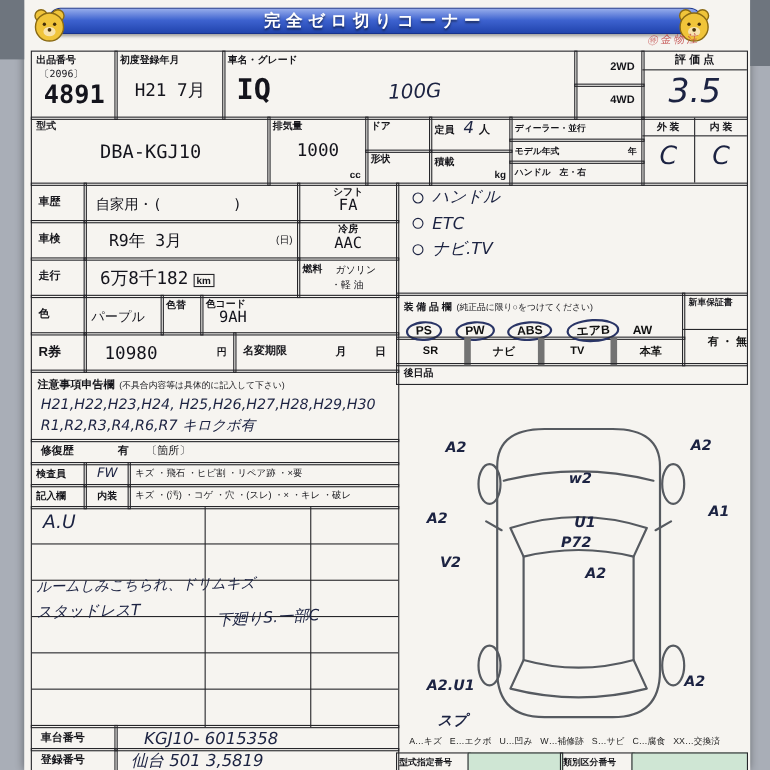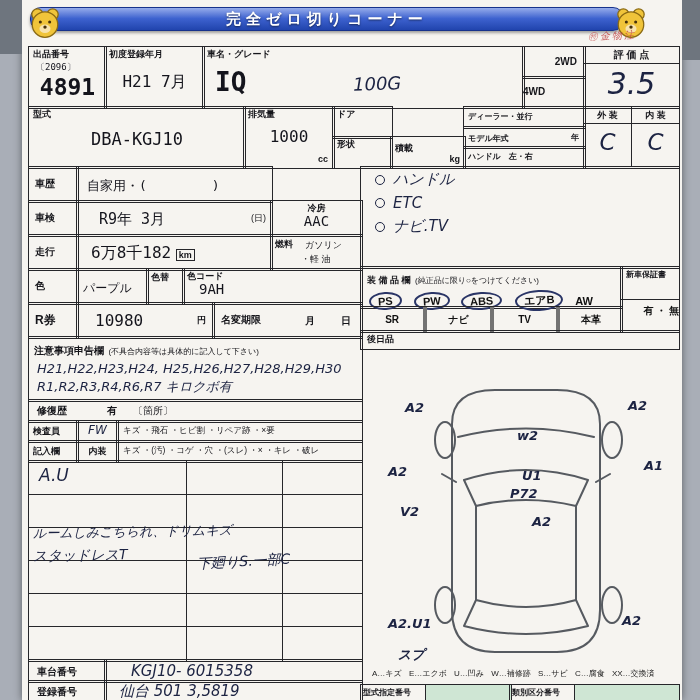--- a/index.html
+++ b/index.html
@@ -6,36 +6,36 @@
   body{background:#8f969f;font-family:"Liberation Sans","DejaVu Sans",sans-serif;}
   .sheet{position:relative;width:700px;height:700px;background:#a9aeb7;overflow:hidden;}
   .paper{position:absolute;left:22px;top:0;width:660px;height:700px;background:#f6f4f0;box-shadow:0 0 8px rgba(0,0,0,.45);}
   .corner{position:absolute;background:#6e757e;}
   .abs{position:absolute;}
   .cell{position:absolute;border:1px solid #26262a;}
   .cl{font-size:9px;font-weight:bold;color:#15151a;line-height:1.15;}
   .pv{font-family:"DejaVu Sans Mono","Liberation Mono",monospace;color:#14141c;}
   .hw{font-family:"DejaVu Sans",sans-serif;font-style:italic;font-weight:500;color:#1c2342;}
   .pad{padding:2px 4px;}
-  .titlebar{position:absolute;left:30px;top:7px;width:592px;height:22px;border-radius:11px;
+  .titlebar{position:absolute;left:44px;top:7px;width:592px;height:22px;border-radius:11px;
     background:linear-gradient(180deg,#96aceb 0%,#3d62cf 48%,#2144ad 100%);
     border:1px solid #17328c;display:flex;align-items:center;justify-content:center;
     color:#fff;font-weight:bold;font-size:15px;letter-spacing:5px;
     text-shadow:0 1px 2px rgba(0,0,0,.55);box-shadow:0 2px 3px rgba(0,0,0,.35);}
   .bear{position:absolute;width:34px;height:34px;}
   .stamp{position:absolute;left:588px;top:29px;font-size:10px;color:#c04444;letter-spacing:2px;transform:rotate(-2deg);opacity:.85;}
   .vline{position:absolute;width:1px;background:#26262a;}
   .hline{position:absolute;height:1px;background:#26262a;}
   .sales-item{display:flex;align-items:center;gap:8px;margin-bottom:5px;}
   .sbullet{width:8px;height:8px;border:1.5px solid #1c2342;border-radius:50%;flex:0 0 auto;}
   .si-text{font-size:15px;}
   .eq-row1{display:flex;align-items:center;gap:12px;padding:3px 8px 0 8px;}
   .eq-item{font-weight:bold;font-size:11px;color:#111;white-space:nowrap;}
   .circled{border:2px solid #2a3566;border-radius:50%;padding:1px 7px;transform:rotate(-3deg);}
-  .eq2-cell{flex:1;border-right:4px solid #737373;display:flex;align-items:center;justify-content:center;font-size:10px;font-weight:bold;color:#111;}
+  .eq2-cell{flex:1;border-right:6px solid #737373;display:flex;align-items:center;justify-content:center;font-size:10px;font-weight:bold;color:#111;}
   .eq2-cell:last-child{border-right:none;}
   .dmark{position:absolute;font-size:13px;font-weight:bold;white-space:nowrap;}
   .legendtxt{position:absolute;left:372px;top:668px;width:306px;font-size:8px;color:#222;word-spacing:5px;white-space:nowrap;}
 </style>
 </head>
 <body>
 
 <div class="sheet">
   <div class="paper"></div>
   <div class="corner" style="left:0;top:0;width:22px;height:54px"></div>
@@ -75,39 +75,44 @@
   </div>
   <div class="cell" style="left:202px;top:46px;width:321px;height:61px">
     <div class="cl pad">車名・グレード</div>
     <div class="pv abs" style="left:12px;top:20px;font-size:26px;font-weight:bold">IQ</div>
     <div class="hw abs" style="left:150px;top:26px;font-size:18px;transform:rotate(-2deg)">100G</div>
   </div>
   <div class="cell" style="left:522px;top:46px;width:62px;height:31px">
     <div class="cl" style="text-align:right;padding:9px 8px 0 0;font-size:10px">2WD</div>
   </div>
   <div class="cell" style="left:522px;top:76px;width:62px;height:31px">
-    <div class="cl" style="padding:9px 8px 0 0;font-size:10px">4WD</div>
+    <div class="cl" style="text-align:right;padding:9px 8px 0 0;font-size:10px">4WD</div>
   </div>
   <div class="cell" style="left:583px;top:46px;width:95px;height:61px">
     <div class="cl" style="text-align:center;font-size:10px;padding:2px 0;border-bottom:1px solid #26262a">評 価 点</div>
     <div class="hw" style="text-align:center;font-size:30px;margin-top:2px">3.5</div>
   </div>
 
   <div class="cell" style="left:28px;top:106px;width:216px;height:61px">
     <div class="cl pad">型式</div>
     <div class="pv" style="font-size:17px;text-align:center;margin-top:8px">DBA-KGJ10</div>
   </div>
   <div class="cell" style="left:243px;top:106px;width:90px;height:61px">
     <div class="cl pad">排気量</div>
     <div class="pv" style="font-size:16px;text-align:center;margin-top:6px">1000</div>
     <div class="cl abs" style="right:6px;bottom:4px;font-size:9px">cc</div>
   </div>
   <div class="cell" style="left:332px;top:106px;width:59px;height:31px">
     <div class="cl pad">ドア</div>
   </div>
+  <div class="cell" style="left:390px;top:106px;width:74px;height:31px">
+    <span class="cl pad">定員</span>
+    <span class="hw" style="font-size:15px">4</span>
+    <span class="cl" style="font-size:10px">人</span>
+  </div>
   <div class="cell" style="left:332px;top:136px;width:59px;height:31px">
     <div class="cl pad">形状</div>
   </div>
   <div class="cell" style="left:463px;top:106px;width:121px;height:21px">
     <div class="cl" style="padding:5px 4px;font-size:8px">ディーラー・並行</div>
   </div>
   <div class="cell" style="left:390px;top:136px;width:74px;height:31px">
     <span class="cl pad">積載</span>
     <span class="cl abs" style="right:5px;bottom:4px">kg</span>
   </div>
@@ -127,20 +132,24 @@
       <div class="hw" style="flex:1;text-align:center;font-size:23px;padding-top:6px;border-right:1px solid #26262a">C</div>
       <div class="hw" style="flex:1;text-align:center;font-size:23px;padding-top:6px">C</div>
     </div>
   </div>
 
   <div class="cell" style="left:28px;top:166px;width:49px;height:35px">
     <div class="cl" style="padding:11px 0 0 6px;font-size:10px">車歴</div>
   </div>
   <div class="cell" style="left:76px;top:166px;width:195px;height:35px">
     <div class="pv" style="font-size:13px;padding:10px 0 0 10px">自家用・(　　　　　)</div>
+  </div>
+  <div class="cell" style="left:270px;top:166px;width:91px;height:35px">
+    <div class="cl" style="text-align:center;padding-top:2px">シフト</div>
+    <div class="pv" style="font-size:14px;text-align:center">FA</div>
   </div>
 
   <div class="cell" style="left:28px;top:200px;width:49px;height:35px">
     <div class="cl" style="padding:11px 0 0 6px;font-size:10px">車検</div>
   </div>
   <div class="cell" style="left:76px;top:200px;width:195px;height:35px">
     <span class="pv" style="font-size:15px;padding:9px 0 0 22px;display:inline-block">R9年 3月</span>
     <span class="cl abs" style="right:6px;top:12px;font-weight:normal">(日)</span>
   </div>
   <div class="cell" style="left:270px;top:200px;width:91px;height:35px">

